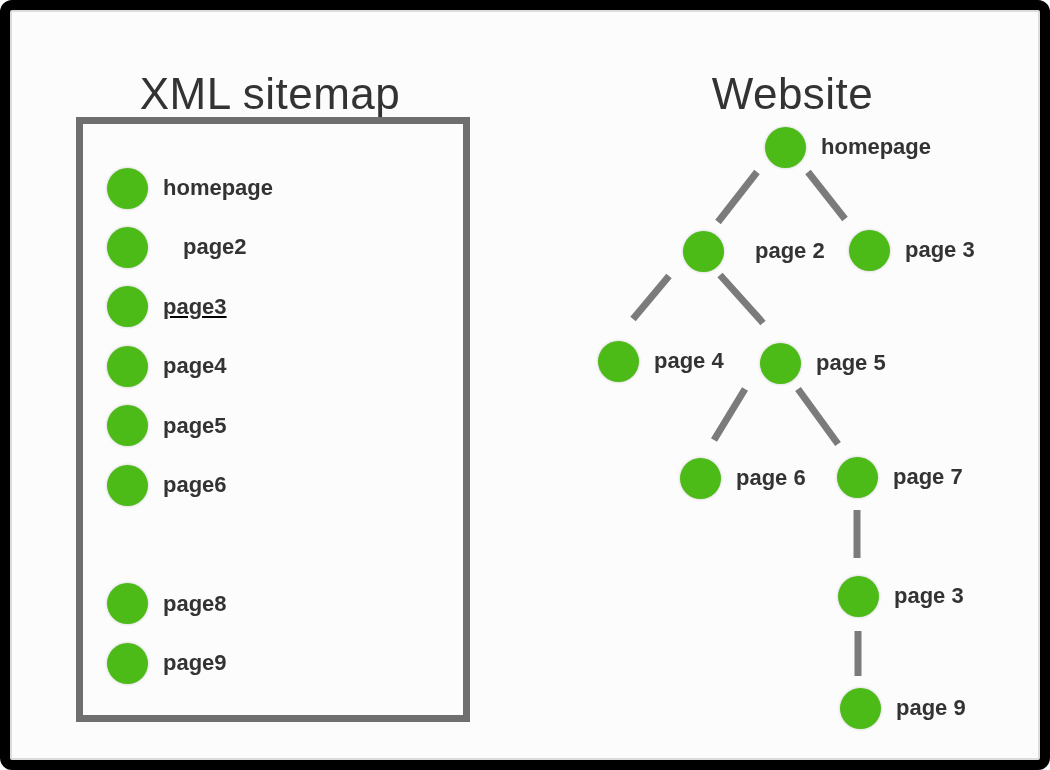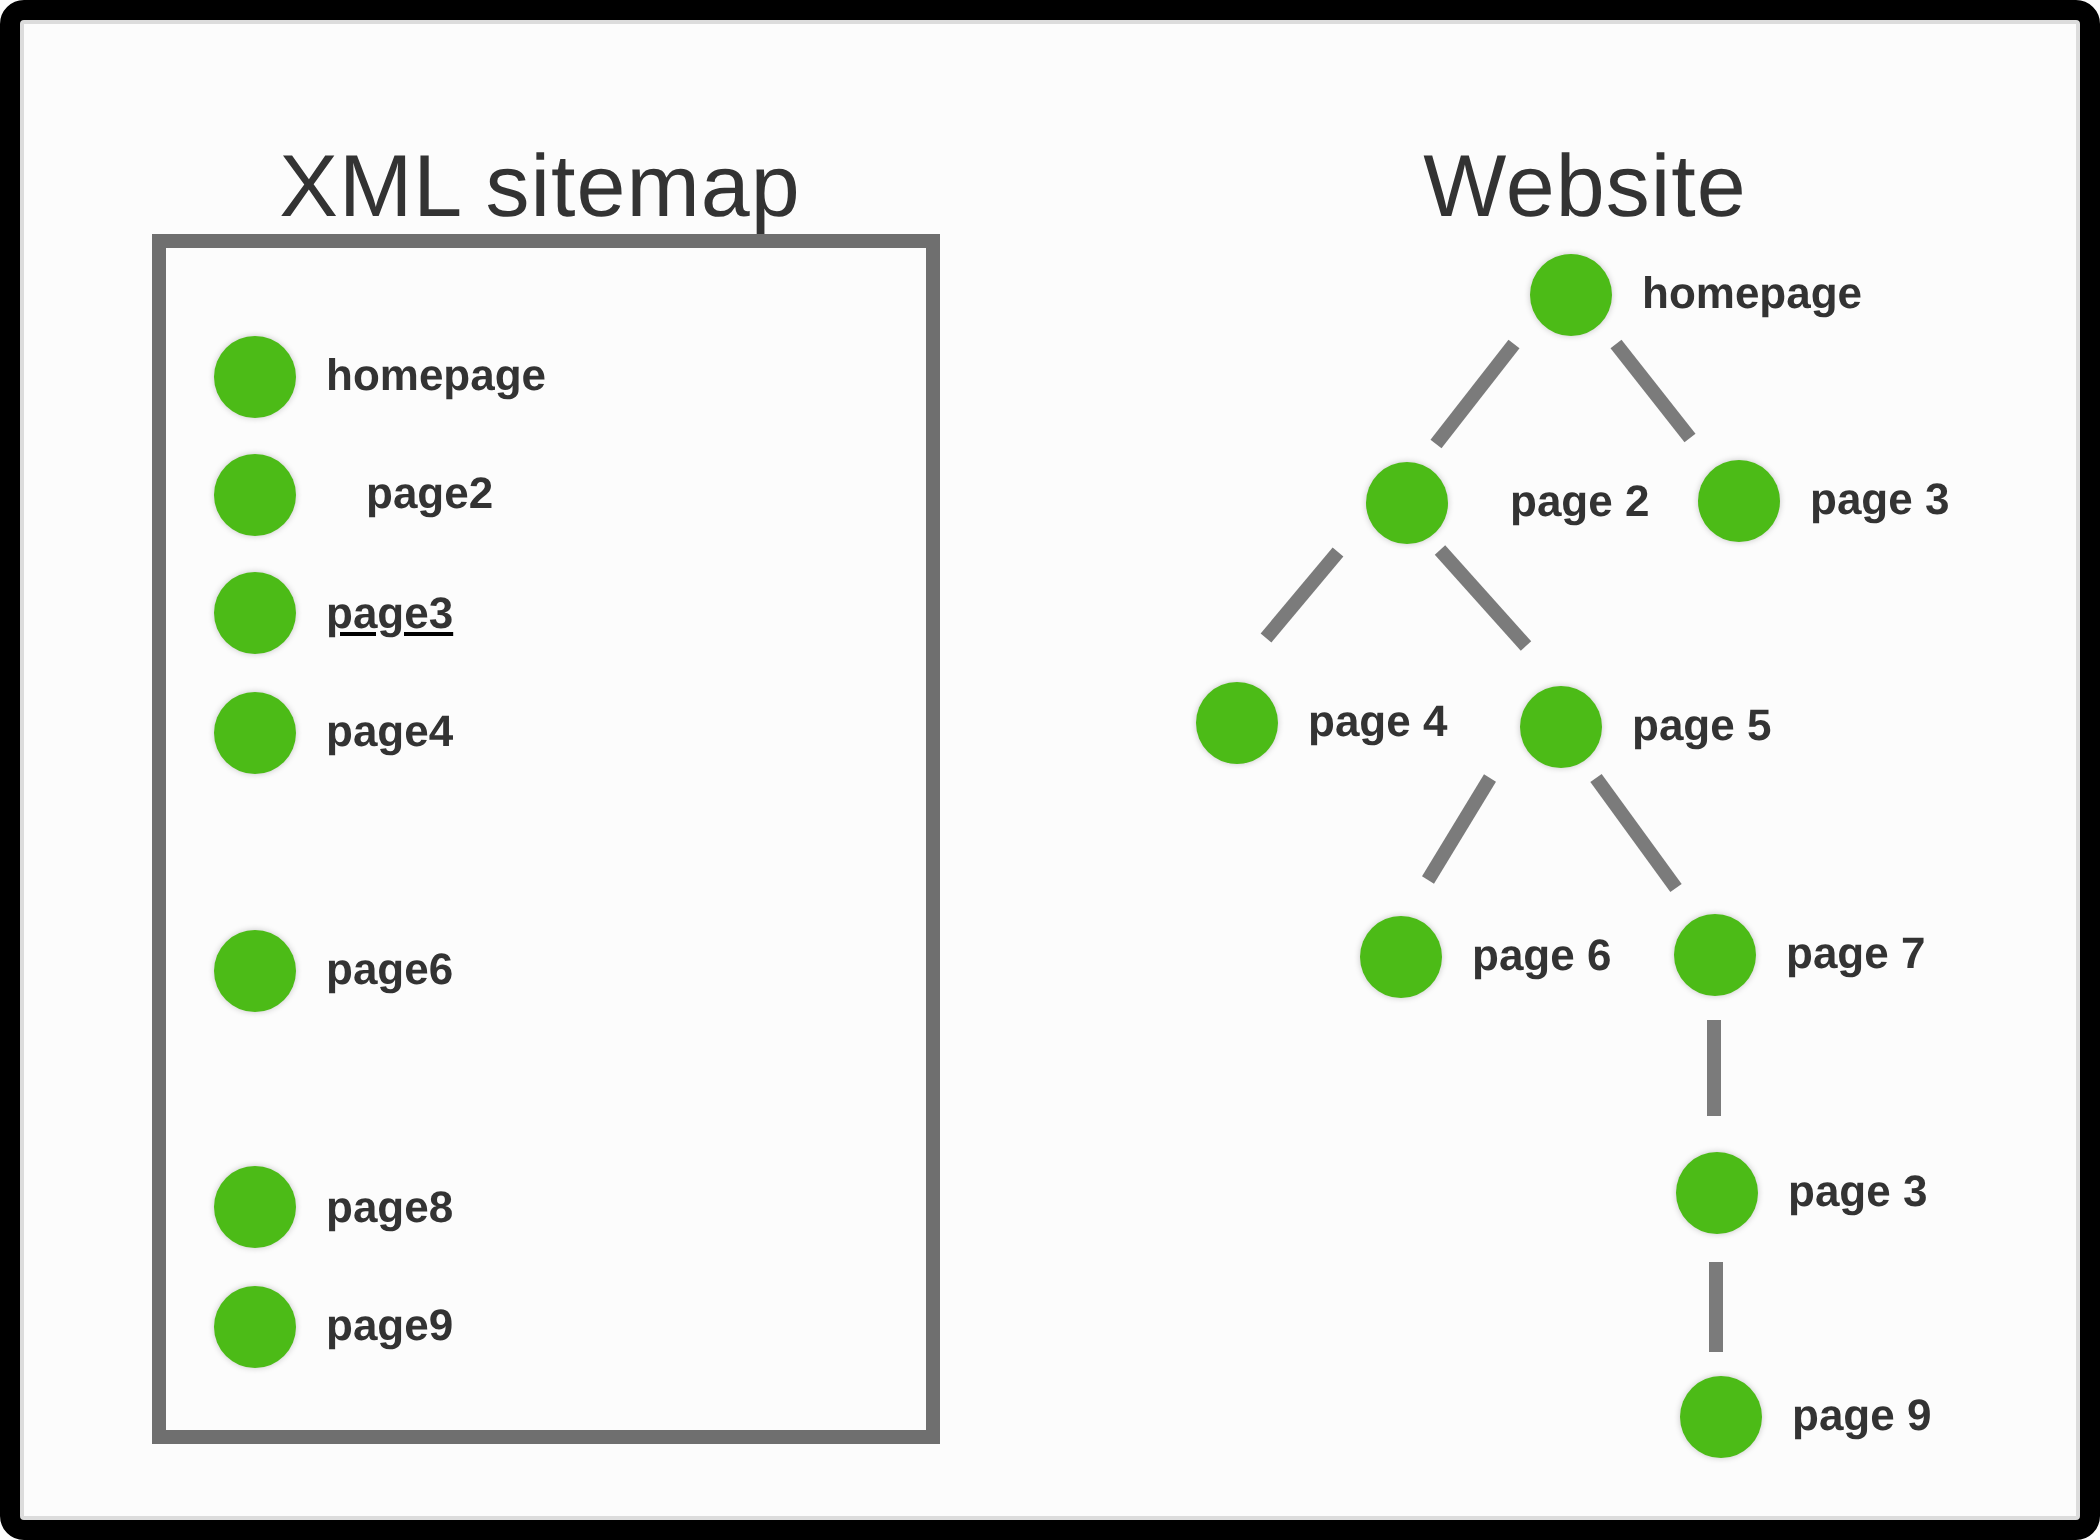--- a/index.html
+++ b/index.html
@@ -75,20 +75,24 @@
         <span class="list-label">page2</span>
       </div>
       <div class="list-row" style="top: 162.3px; text-decoration: underline;">
         <span class="dot"></span>
         <span class="list-label">page3</span>
       </div>
       <div class="list-row" style="top: 221.7px;">
         <span class="dot"></span>
         <span class="list-label">page4</span>
       </div>
+      <div class="list-row" style="top: 281.1px;">
+        <span class="dot"></span>
+        <span class="list-label">page5</span>
+      </div>
       <div class="list-row" style="top: 340.5px;">
         <span class="dot"></span>
         <span class="list-label">page6</span>
       </div>
       <div class="list-row" style="top: 459.3px;">
         <span class="dot"></span>
         <span class="list-label">page8</span>
       </div>
       <div class="list-row" style="top: 518.7px;">
         <span class="dot"></span>

